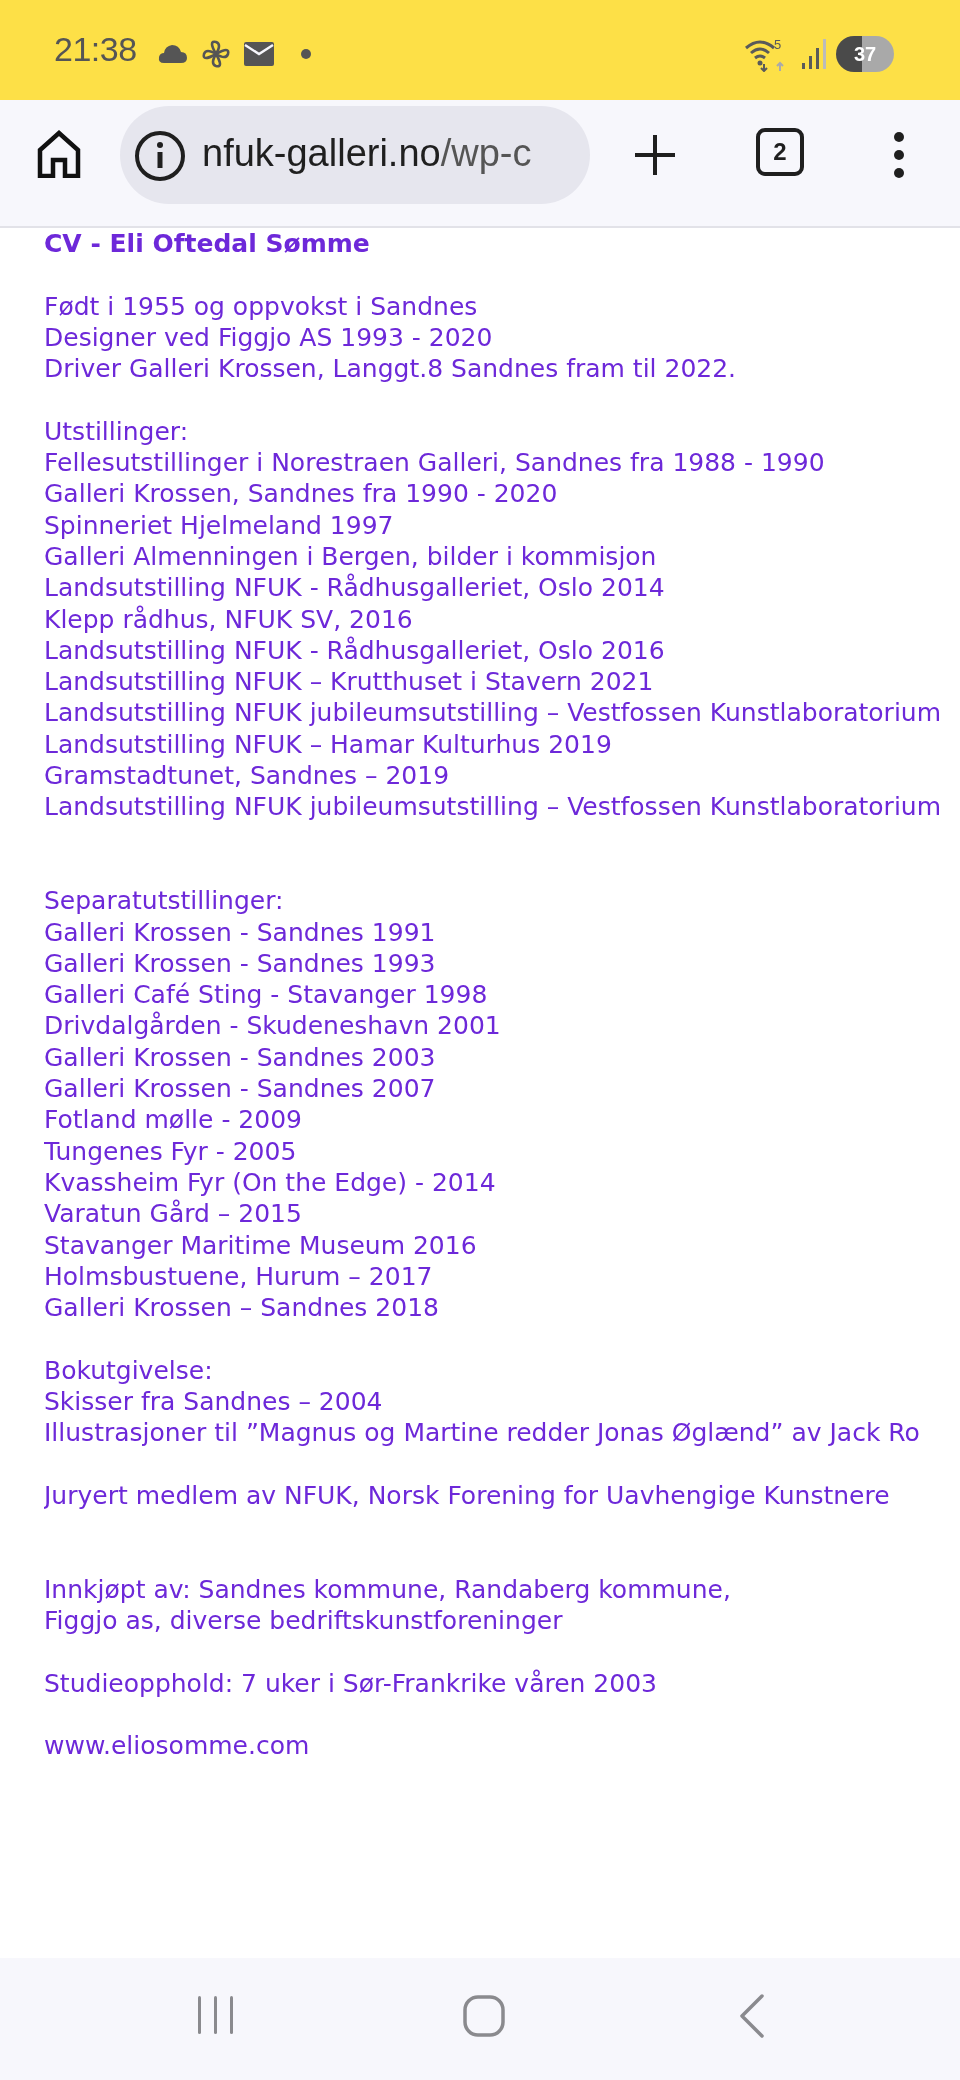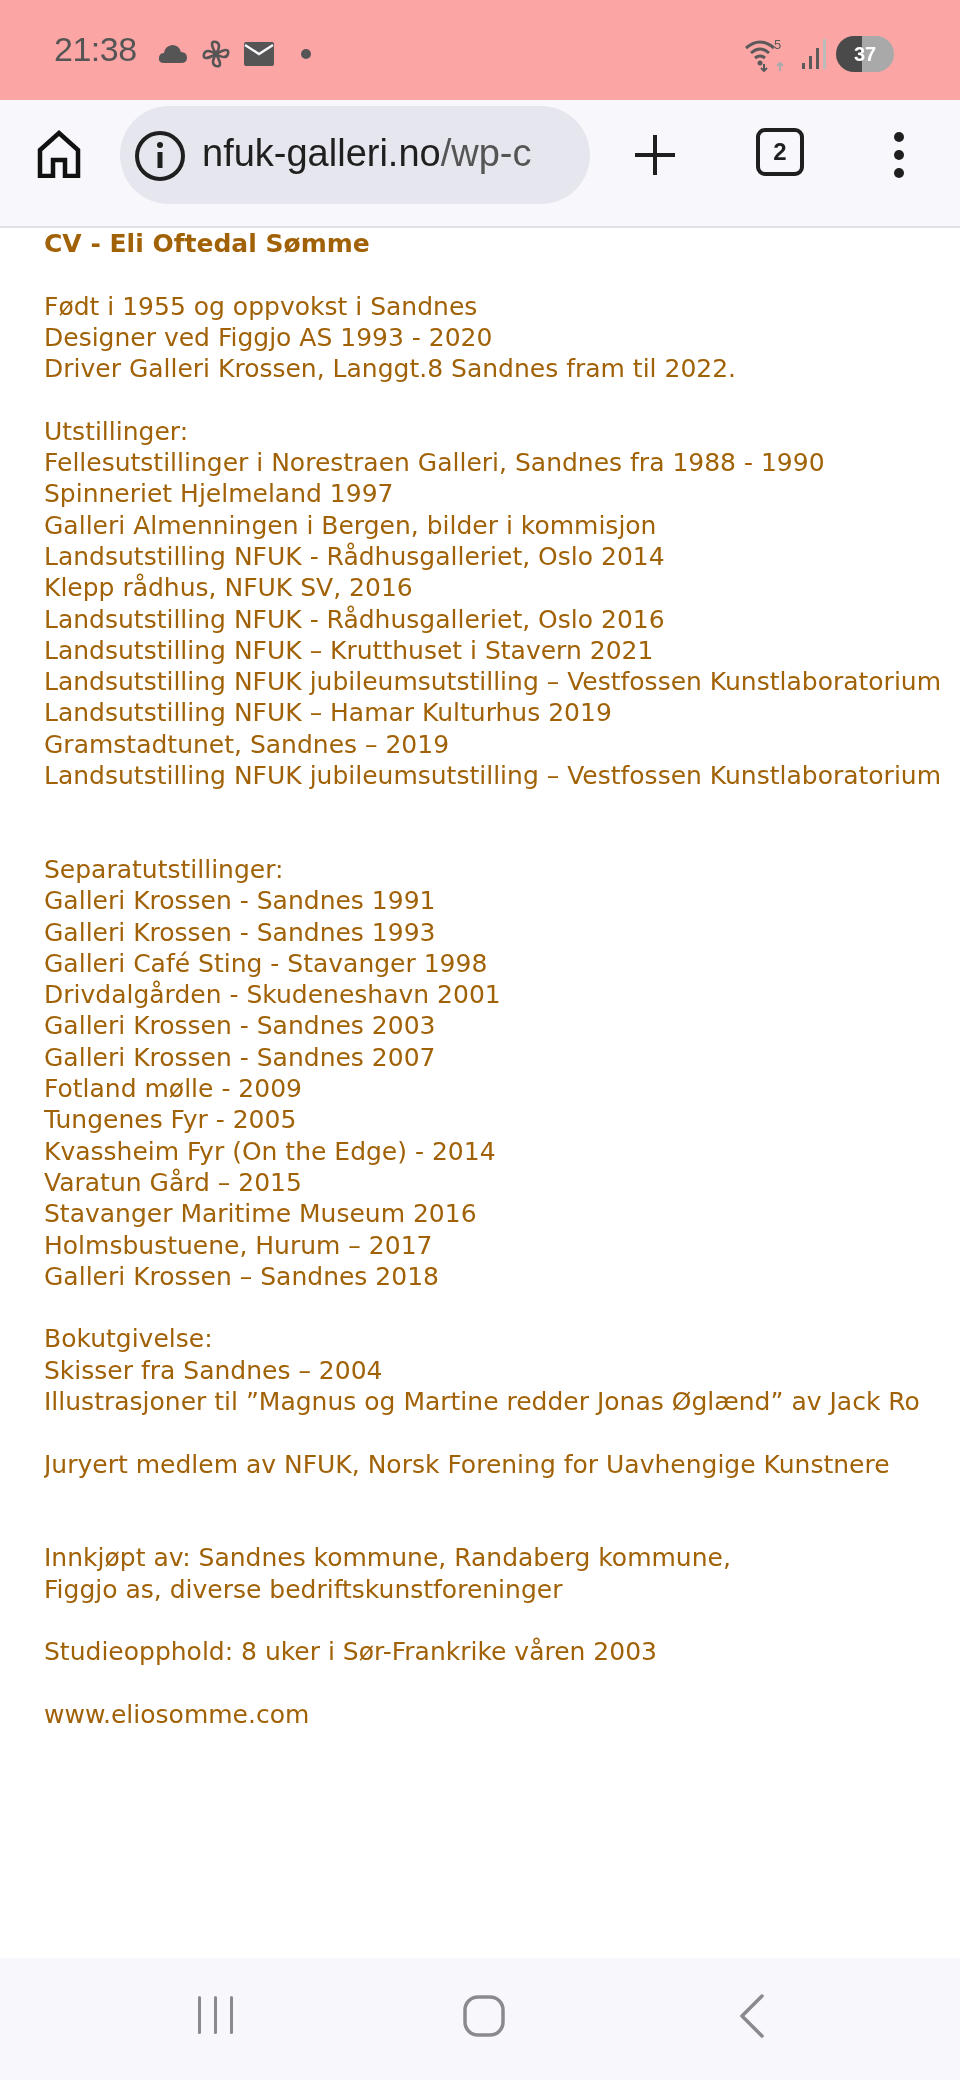--- a/index.html
+++ b/index.html
@@ -3,21 +3,21 @@
   <meta charset="utf-8">
   <style>
     html, body { margin: 0; padding: 0; }
     body {
       width: 960px; height: 2080px; overflow: hidden; position: relative;
       background: #ffffff;
       font-family: "DejaVu Sans", sans-serif;
     }
     .statusbar {
       position: absolute; left: 0; top: 0; width: 960px; height: 100px;
-      background: #fca5a5;
+      background: #fde047;
     }
     .status-time {
       position: absolute; left: 54px; top: 30px;
       font-family: "Liberation Sans", sans-serif; font-size: 34px; color: #555555;
       letter-spacing: -0.5px;
     }
     .status-icons-left { position: absolute; left: 158px; top: 38px; display: flex; align-items: center; gap: 12px; }
     .status-icons-right { position: absolute; right: 66px; top: 36px; display: flex; align-items: center; gap: 10px; }
     .battery {
       width: 58px; height: 36px; border-radius: 18px; overflow: hidden; position: relative;
@@ -45,21 +45,21 @@
     .tabs-btn { position: absolute; left: 756px; top: 28px; width: 48px; height: 48px; }
     .tabs-btn .box {
       width: 40px; height: 40px; border: 4px solid #1f1f1f; border-radius: 9px;
       display: flex; align-items: center; justify-content: center;
       font-family: "Liberation Sans", sans-serif; font-size: 24px; font-weight: bold; color: #1f1f1f;
     }
     .menu-btn { position: absolute; left: 884px; top: 28px; width: 30px; height: 56px; }
 
     .content {
       position: absolute; left: 44px; top: 228px; width: 916px; overflow: hidden;
-      font-family: "DejaVu Sans", sans-serif; font-size: 25px; color: #a16207;
+      font-family: "DejaVu Sans", sans-serif; font-size: 25px; color: #6d28d9;
       line-height: 31.3px; white-space: nowrap;
     }
     .cv-title { font-weight: bold; font-size: 25px; margin-top: 0; }
     .blank { height: 31.3px; }
     .line { height: 31.3px; }
 
     .navbar {
       position: absolute; left: 0; top: 1958px; width: 960px; height: 122px;
       background: #f7f7fc;
     }
@@ -155,20 +155,21 @@
   <div>
     <div class="line">Født i 1955 og oppvokst i Sandnes</div>
     <div class="line">Designer ved Figgjo AS 1993 - 2020</div>
     <div class="line">Driver Galleri Krossen, Langgt.8 Sandnes fram til 2022.</div>
   </div>
   <div class="blank"></div>
 
   <div>
     <div class="line">Utstillinger:</div>
     <div class="line">Fellesutstillinger i Norestraen Galleri, Sandnes fra 1988 - 1990</div>
+    <div class="line">Galleri Krossen, Sandnes fra 1990 - 2020</div>
     <div class="line">Spinneriet Hjelmeland 1997</div>
     <div class="line">Galleri Almenningen i Bergen, bilder i kommisjon</div>
     <div class="line">Landsutstilling NFUK - Rådhusgalleriet, Oslo 2014</div>
     <div class="line">Klepp rådhus, NFUK SV, 2016</div>
     <div class="line">Landsutstilling NFUK - Rådhusgalleriet, Oslo 2016</div>
     <div class="line">Landsutstilling NFUK – Krutthuset i Stavern 2021</div>
     <div class="line">Landsutstilling NFUK jubileumsutstilling – Vestfossen Kunstlaboratorium</div>
     <div class="line">Landsutstilling NFUK – Hamar Kulturhus 2019</div>
     <div class="line">Gramstadtunet, Sandnes – 2019</div>
     <div class="line">Landsutstilling NFUK jubileumsutstilling – Vestfossen Kunstlaboratorium</div>
@@ -204,21 +205,21 @@
   <div class="line">Juryert medlem av NFUK, Norsk Forening for Uavhengige Kunstnere</div>
   <div class="blank"></div>
   <div class="blank"></div>
 
   <div>
     <div class="line">Innkjøpt av: Sandnes kommune, Randaberg kommune,</div>
     <div class="line">Figgjo as, diverse bedriftskunstforeninger</div>
   </div>
   <div class="blank"></div>
 
-  <div class="line">Studieopphold: 8 uker i Sør-Frankrike våren 2003</div>
+  <div class="line">Studieopphold: 7 uker i Sør-Frankrike våren 2003</div>
   <div class="blank"></div>
 
   <div class="line">www.eliosomme.com</div>
 </div>
 
 <div class="navbar">
   <div class="nav-recent">
     <svg width="40" height="44" viewBox="0 0 40 44">
       <rect x="2" y="2" width="3" height="38" rx="1.5" fill="#8a8a8e"></rect>
       <rect x="18" y="2" width="3" height="38" rx="1.5" fill="#8a8a8e"></rect>

